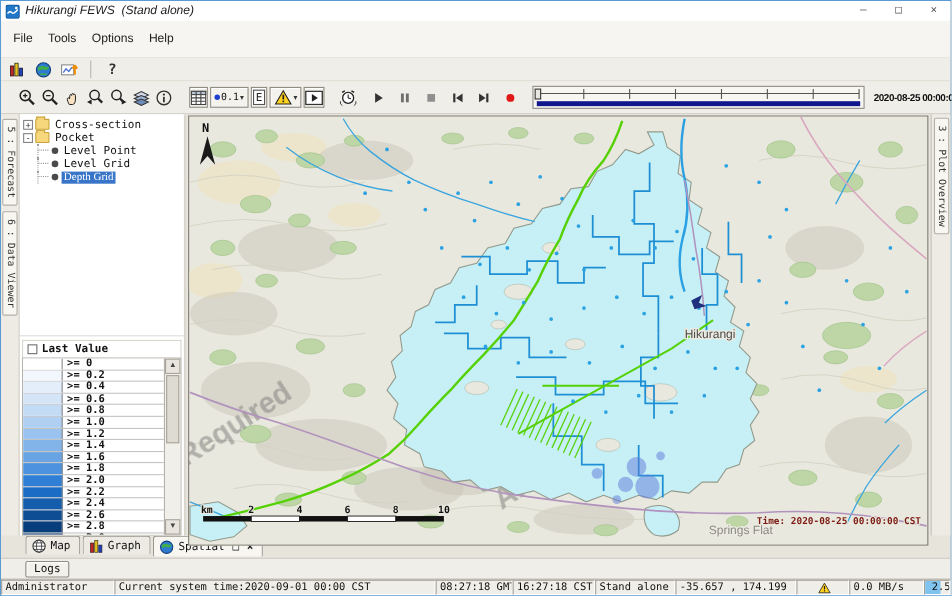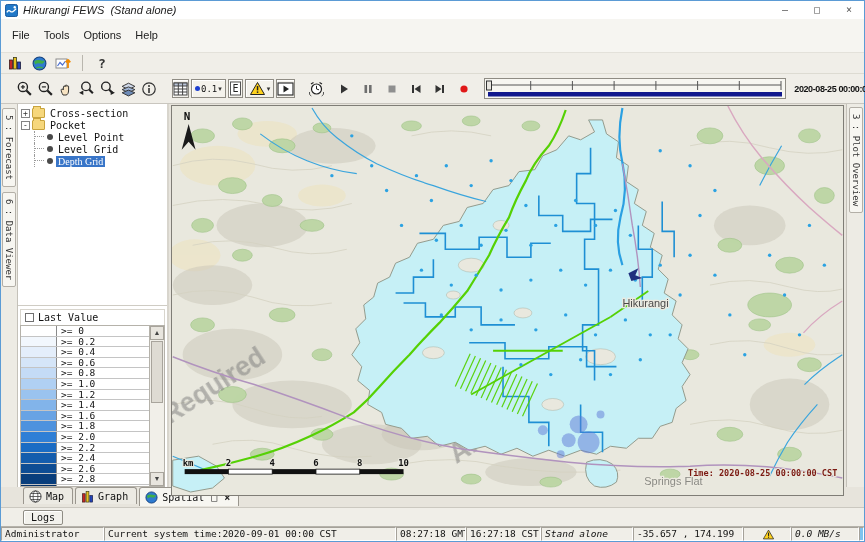--- a/index.html
+++ b/index.html
@@ -51,21 +51,21 @@
   .expander { width:9px; height:9px; border:1px solid #848484; background:#fff; font-size:8px; line-height:7px;
               text-align:center; color:#333; margin-right:2px; flex:none; font-family:"DejaVu Sans Mono",monospace; }
   .folder { width:13px; height:10px; background:#f6d77c; border:1px solid #c9a43e; border-radius:1px; position:relative; margin-right:3px; flex:none; }
   .folder::before { content:""; position:absolute; top:-3px; left:0; width:6px; height:2px; background:#f6d77c; border:1px solid #c9a43e; border-bottom:none; }
   .conn { width:13px; height:12px; border-left:1px dotted #9a9a9a; position:relative; margin-left:13px; flex:none; }
   .conn::after { content:""; position:absolute; top:5px; left:0; width:9px; border-top:1px dotted #9a9a9a; }
   .bullet { width:6px; height:6px; border-radius:50%; background:#4a4a4a; margin:0 3px 0 0; flex:none; }
   .tlabel { padding:0 2px; }
   .trow.selected .tlabel { background:#3875c8; color:#fff;font-family:Liberation Serif, serif; }
 
-  .legend { flex:1; min-height:0; display:flex; flex-direction:column; background:#fff; border-top:1px solid #fff; padding:2px 2px 0 2px; }
+  .legend { flex:1; min-height:0; display:flex; flex-direction:column; background:#fff; border-top:1px solid #fff; padding:2px 2px 0 2px;font-weight:bold; }
   .legend-check { display:flex; align-items:center; gap:4px; height:16px; border:1px solid #d8d5cd; border-bottom:none; padding-left:4px;
                   font-family:"DejaVu Sans Mono",monospace; font-size:10px; color:#111; flex:none; }
   .cb { width:9px; height:9px; border:1px solid #707070; background:#fff; flex:none; }
   .legend-body { flex:1; min-height:0; display:flex; border:1px solid #b5b2aa; }
   .legend-table { flex:1; overflow:hidden; background:#fff; }
   .lrow { display:flex; height:10.6px; border-bottom:1px solid #c4c4c4; font-family:"DejaVu Sans Mono",monospace; font-size:9.5px; color:#111; }
   .lsw { width:36px; flex:none; border-right:1px solid #8a8a8a; }
   .llb { padding-left:4px; line-height:10.5px; white-space:nowrap; }
   .vsb { width:15px; flex:none; background:#f1efe9; border-left:1px solid #b5b2aa; display:flex; flex-direction:column; }
   .sbtn { height:14px; background:#e8e5de; border:1px solid #a8a49c; font-size:7px; text-align:center; line-height:12px; color:#444; flex:none; }
@@ -87,22 +87,22 @@
   .btab svg { flex:none; }
 
   .logsrow { height:19px; flex:none; background:#f0eee8; border-top:1px solid #cbc8c0; display:flex; align-items:center; padding-left:22px; }
   .logsbtn { font-family:"DejaVu Sans Mono",monospace; font-size:10px; color:#111; background:#f2f1ec;
              border:1px solid #8f8c84; box-shadow:inset 1px 1px 0 #fff; border-radius:2px; padding:0 7px; height:15px; line-height:13px; }
 
   
   .statusbar { height:15px; flex:none; background:#f0eee8; border-top:1px solid #b5b2aa; display:flex; }
   .scell { border:1px solid; border-color:#a5a199 #ffffff #ffffff #a5a199; font-family:"DejaVu Sans Mono",monospace;
            font-size:9.5px; line-height:12px; color:#111; padding-left:3px; white-space:nowrap; overflow:hidden; position:relative; }
-  .c0{width:103px;} .c1{width:292px;} .c2{width:70px;} .c3{width:75px;} .c4{width:92px;font-style:italic;} .c5{width:110px;}
-  .c6{width:48px; display:flex; align-items:center; justify-content:center;} .c7{width:68px;font-style:italic;} .c8{flex:1;}
+  .c0{width:103px;} .c1{width:292px;} .c2{width:70px;} .c3{width:75px;} .c4{width:73px;} .c5{width:110px;}
+  .c6{width:48px; display:flex; align-items:center; justify-content:center;} .c7{width:68px;} .c8{flex:1;}
   .memfill { position:absolute; left:0; top:0; bottom:0; width:14px; background:#7fc3ee; }
   .memtext { position:relative; padding-left:3px; }
 </style>
 </head>
 <body>
 
 <div class="window">
 
   <div class="titlebar">
     <svg class="app-icon" viewBox="0 0 14 14">

